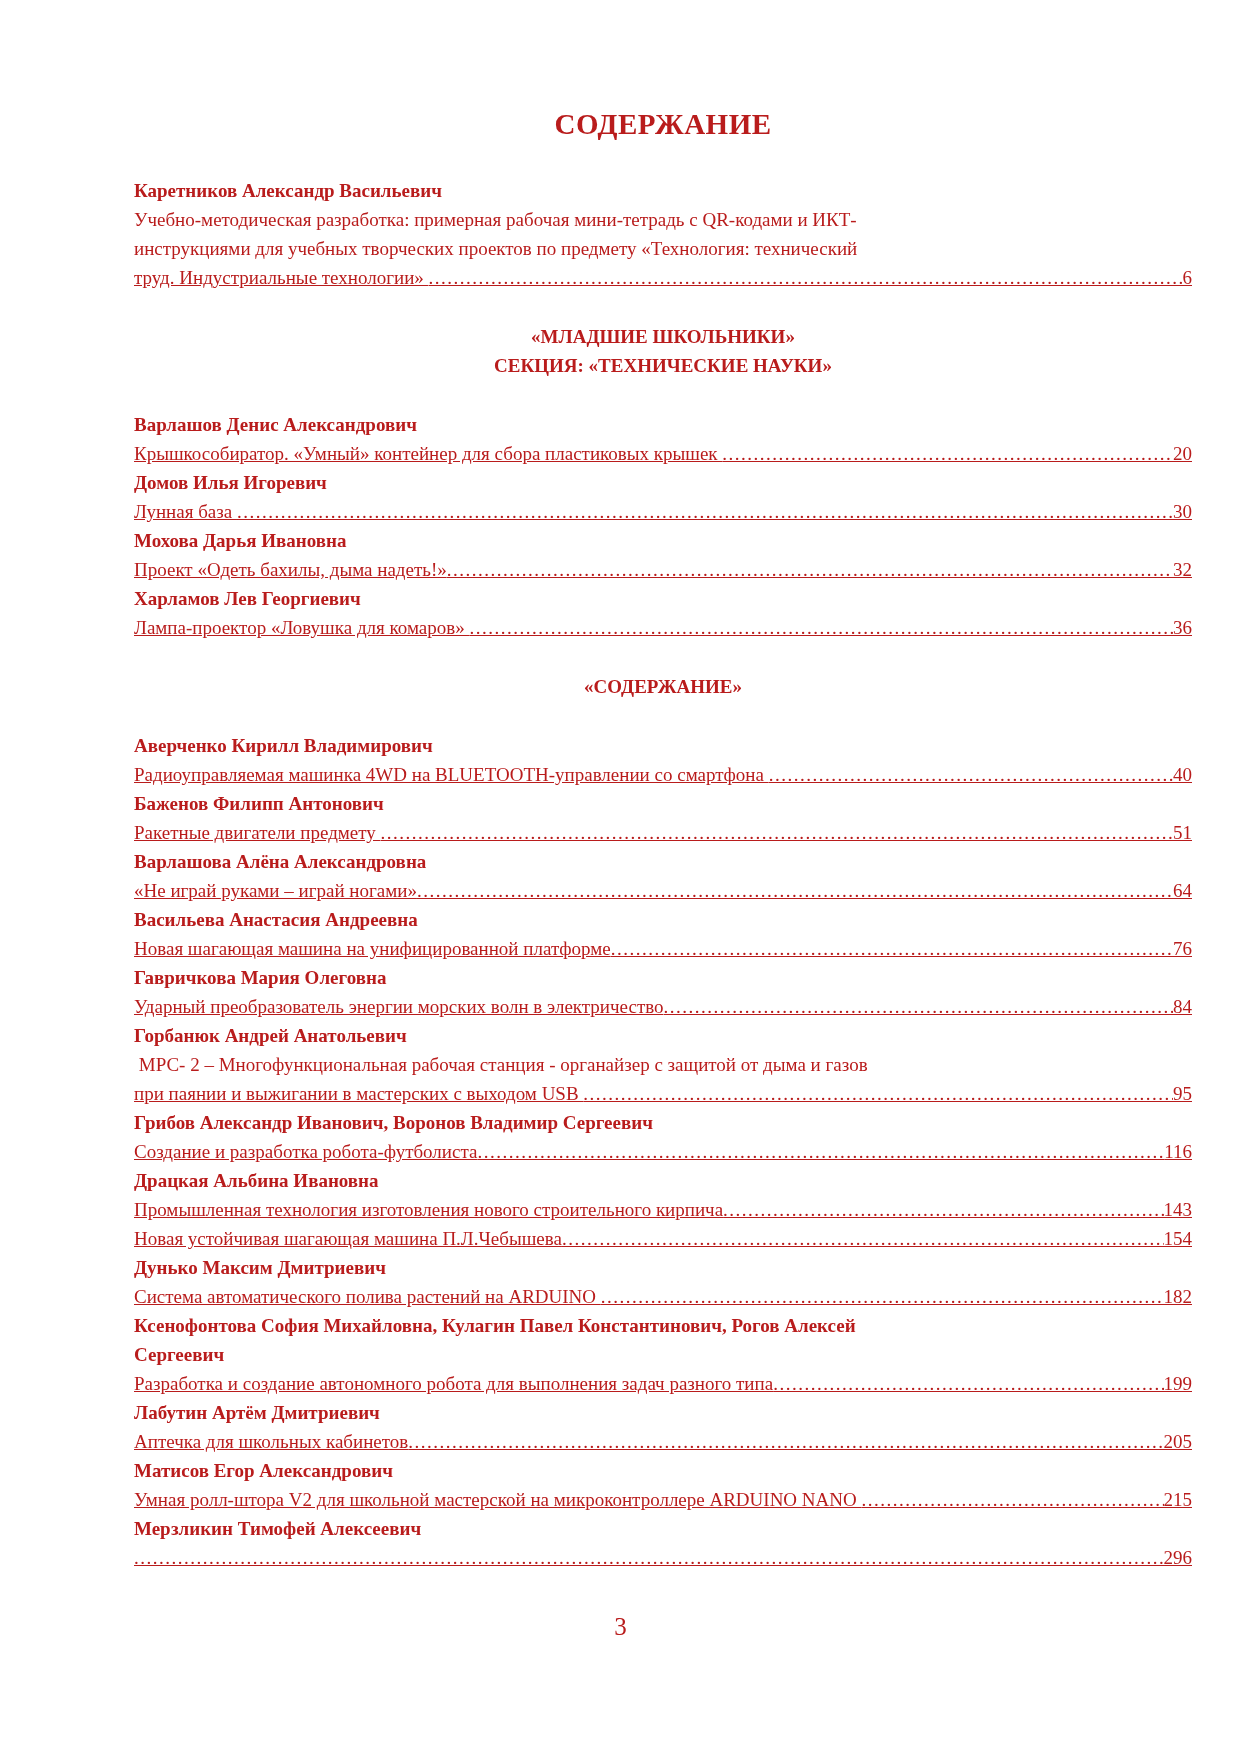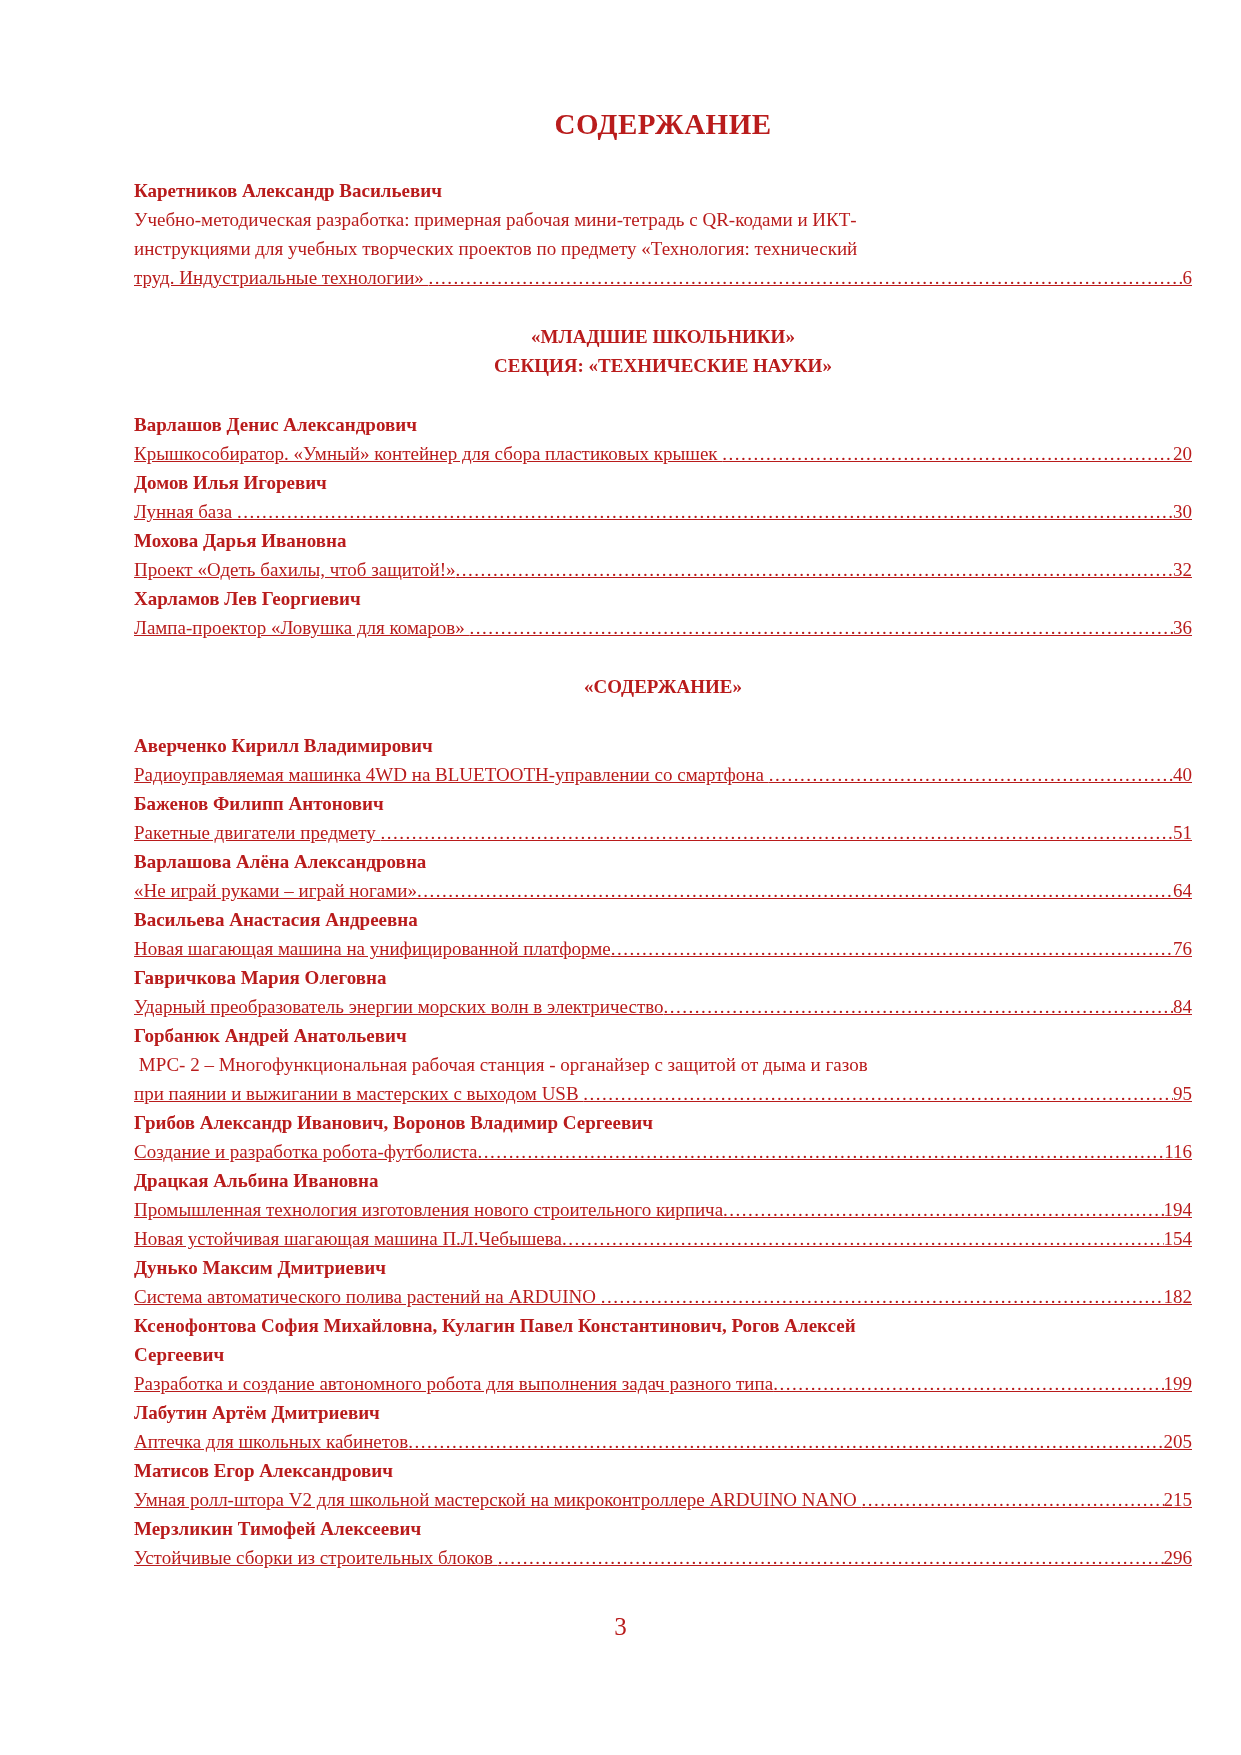--- a/index.html
+++ b/index.html
@@ -111,21 +111,21 @@
             <div class="entry-author">Домов Илья Игоревич</div>
             <div class="toc-line">
               <span class="t entry-title-line">Лунная база </span>
               <span class="dots">............................................................................................................................................................................................................................................................................................................</span>
               <span class="pg">30</span>
             </div>
           </div>
           <div class="toc-entry">
             <div class="entry-author">Мохова Дарья Ивановна</div>
             <div class="toc-line">
-              <span class="t entry-title-line">Проект «Одеть бахилы, чтоб защитой!»</span>
+              <span class="t entry-title-line">Проект «Одеть бахилы, дыма надеть!»</span>
               <span class="dots">............................................................................................................................................................................................................................................................................................................</span>
               <span class="pg">32</span>
             </div>
           </div>
           <div class="toc-entry">
             <div class="entry-author">Харламов Лев Георгиевич</div>
             <div class="toc-line">
               <span class="t entry-title-line">Лампа-проектор «Ловушка для комаров» </span>
               <span class="dots">............................................................................................................................................................................................................................................................................................................</span>
               <span class="pg">36</span>
@@ -191,21 +191,21 @@
               <span class="t entry-title-line">Создание и разработка робота-футболиста</span>
               <span class="dots">............................................................................................................................................................................................................................................................................................................</span>
               <span class="pg">116</span>
             </div>
           </div>
           <div class="toc-entry">
             <div class="entry-author">Драцкая Альбина Ивановна</div>
             <div class="toc-line">
               <span class="t entry-title-line">Промышленная технология изготовления нового строительного кирпича</span>
               <span class="dots">............................................................................................................................................................................................................................................................................................................</span>
-              <span class="pg">194</span>
+              <span class="pg">143</span>
             </div>
             <div class="toc-line">
               <span class="t entry-title-line">Новая устойчивая шагающая машина П.Л.Чебышева</span>
               <span class="dots">............................................................................................................................................................................................................................................................................................................</span>
               <span class="pg">154</span>
             </div>
           </div>
           <div class="toc-entry">
             <div class="entry-author">Дунько Максим Дмитриевич</div>
             <div class="toc-line">
@@ -235,21 +235,20 @@
             <div class="entry-author">Матисов Егор Александрович</div>
             <div class="toc-line">
               <span class="t entry-title-line">Умная ролл-штора V2 для школьной мастерской на микроконтроллере ARDUINO NANO </span>
               <span class="dots">............................................................................................................................................................................................................................................................................................................</span>
               <span class="pg">215</span>
             </div>
           </div>
           <div class="toc-entry">
             <div class="entry-author">Мерзликин Тимофей Алексеевич</div>
             <div class="toc-line">
-              <span class="t entry-title-line">Устойчивые сборки из строительных блоков </span>
               <span class="dots">............................................................................................................................................................................................................................................................................................................</span>
               <span class="pg">296</span>
             </div>
           </div>
         </div>
       </div>
   </div>
   <div class="page-footer">3</div>
 </div>
 

